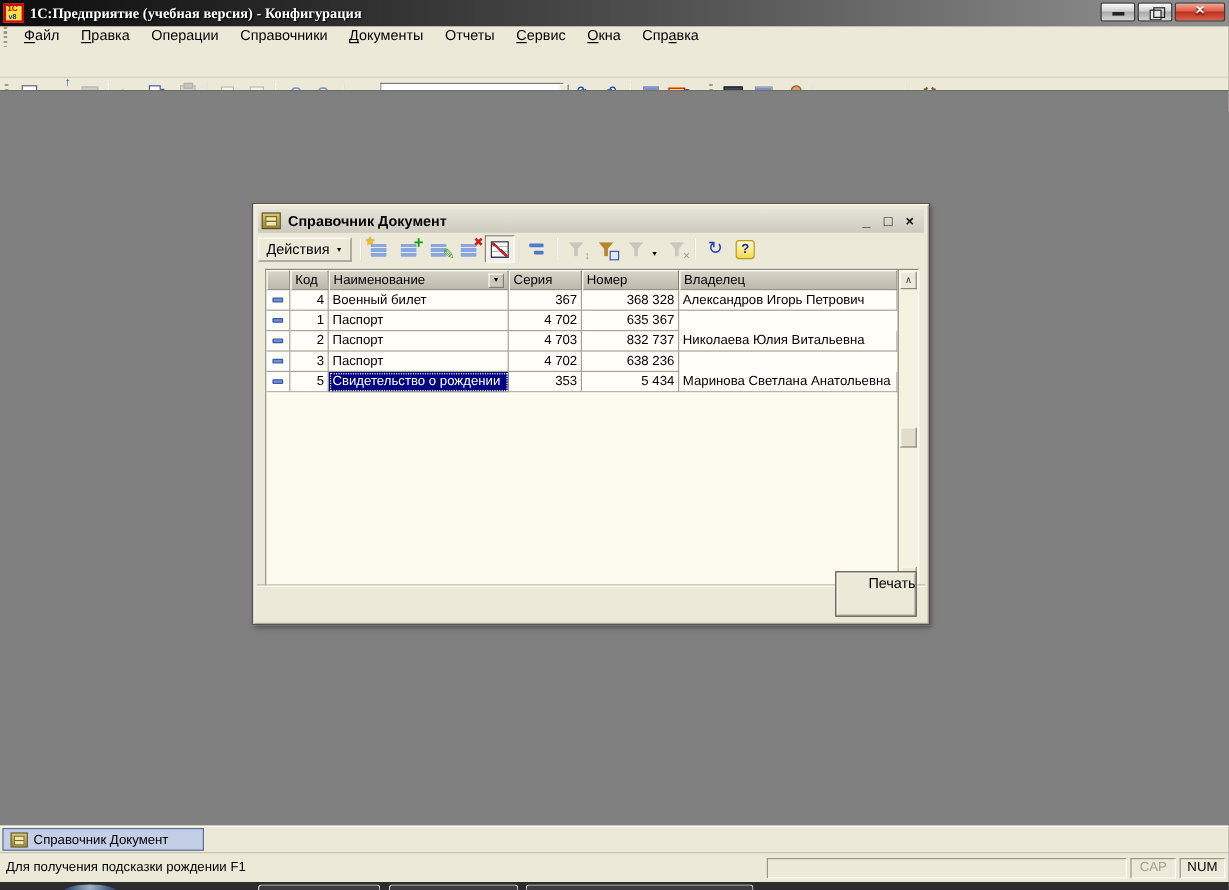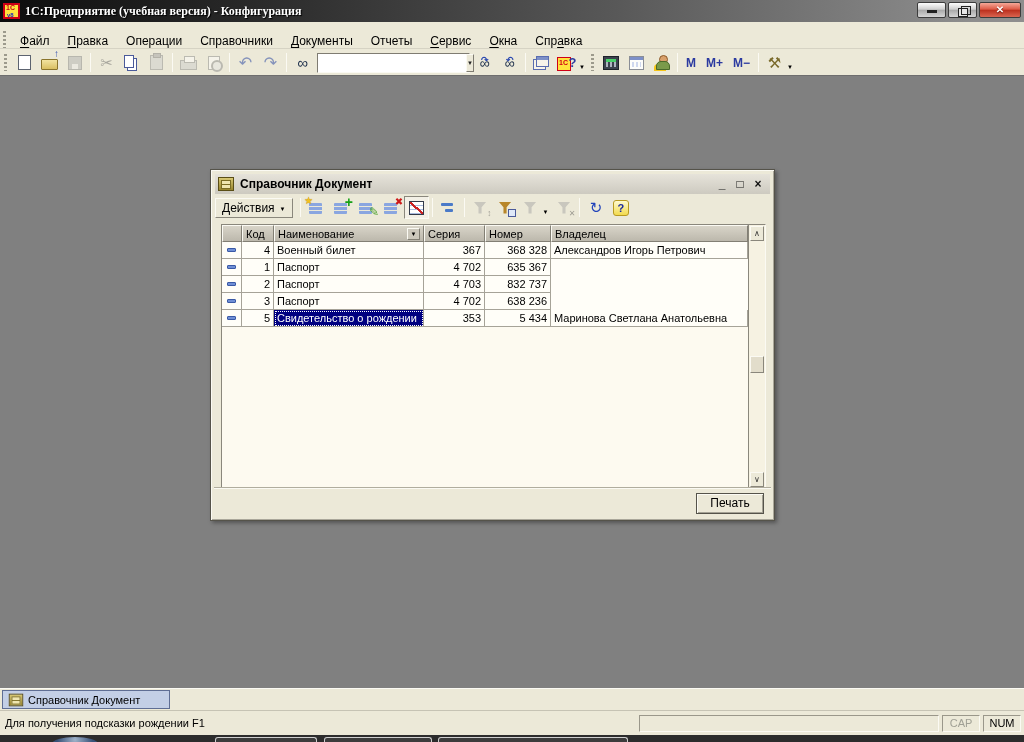--- a/index.html
+++ b/index.html
@@ -13,21 +13,21 @@
   .appicon::after { content:"v8"; position:absolute; bottom:-1px; left:2px; font-size:6px; font-weight:bold; color:#1626c4; line-height:6px; }
   .titletext { color:#fff; font-weight:bold; font-size:12px; text-shadow:1px 1px 1px #000; flex:1; white-space:nowrap;font-family:Liberation Serif, serif; }
   .winbtns { display:flex; align-items:flex-start; height:100%; padding-top:2px; }
   .wbtn { width:29px; height:16px; margin-left:2px; border:1px solid #3c3c3c; border-radius:2px; background:linear-gradient(180deg,#fdfdfd,#cfcfcf 45%,#a8a8a8 50%,#d6d6d6); position:relative; }
   .wbtn.close { width:42px; background:linear-gradient(180deg,#f5a898,#dd5a45 45%,#bb2f1d 50%,#d96450); color:#fff; font-weight:bold; font-size:10px; text-align:center; line-height:14px; text-shadow:0 1px 1px #701005; }
   .wbtn.min::before { content:""; position:absolute; left:9px; bottom:4px; width:10px; height:3px; background:#222; }
   .wbtn.restore::before { content:""; position:absolute; left:9px; top:5px; width:8px; height:7px; border:1px solid #222; background:#e8e8e8; }
   .wbtn.restore::after { content:""; position:absolute; left:12px; top:3px; width:8px; height:7px; border:1px solid #222; }
 
   
-  .menubar { height:27px; background:#ece9d8; display:flex; align-items:flex-end; border-bottom:1px solid #d6d3c4; }
+  .menubar { height:43px; background:#ece9d8; display:flex; align-items:flex-start; border-bottom:1px solid #d6d3c4; }
   .gripper { width:3px; height:17px; margin:0 5px 0 3px; background:repeating-linear-gradient(180deg,#9c9a8c 0 2px,#ece9d8 2px 4px); flex:none; }
   .menuitem { padding:3px 9px; font-size:12px; white-space:nowrap; }
   .menuitem u { text-underline-offset:2px; }
 
   
   .toolbar { height:28px; background:#ece9d8; display:flex; align-items:center; border-bottom:1px solid #999687; padding-left:1px; }
   .tsep { width:1px; height:19px; background:#b2af9f; border-right:1px solid #fbfaf3; margin:0 3px; flex:none; }
   .tbtn { width:25px; height:24px; display:flex; align-items:center; justify-content:center; flex:none; position:relative; }
   .tbtn.disabled { opacity:.48; filter:grayscale(1); }
   .glyph { font-size:14px; line-height:1; }
@@ -109,30 +109,30 @@
   .tmain { flex:1; display:flex; flex-direction:column; overflow:hidden; }
   .thead { display:flex; height:17px; flex:none; }
   .th { background:linear-gradient(180deg,#d8d4c8,#bcb8ac); border-top:1px solid #fbfaf3; border-left:1px solid #fbfaf3; border-right:1px solid #827f74; border-bottom:1px solid #827f74; padding:1px 3px; font-size:11px; display:flex; align-items:center; overflow:hidden; }
   .sortbox { margin-left:auto; width:13px; height:12px; background:#ccc8bc; border:1px solid; border-color:#fbfaf3 #827f74 #827f74 #fbfaf3; font-size:6px; text-align:center; line-height:11px; }
   .row { display:flex; height:17px; flex:none; background:#fffef8; }
   .cell { border-right:1px solid #a6a398; border-bottom:1px solid #a6a398; padding:1px 3px; font-size:11px; white-space:nowrap; overflow:hidden; display:flex; align-items:center; }
   .cell.num { justify-content:flex-end; }
   .cell.icon { justify-content:center; }
   .dash { width:9px; height:4px; background:#6f8fd6; border:1px solid #3a5aa6; border-radius:1px; }
   .cell.selcell { background:#000080; color:#fff; outline:1px dotted #fff; outline-offset:-2px;text-align:center; }
-  .c0{width:20px;flex:none}.c1{width:32px;flex:none}.c2{width:150px;flex:none}.c3{width:61px;flex:none}.c4{width:66px;flex:none}.c5{flex:1}
+  .c0{width:20px;flex:none}.c1{width:32px;flex:none}.c2{width:150px;flex:none}.c3{width:61px;flex:none}.c4{width:81px;flex:none}.c5{flex:1}
   .tfill { flex:1; background:#fdfaf0; }
   
   .vscroll { width:17px; flex:none; border-left:1px solid #8a877c; background:#f6f2e2; position:relative; }
   .sbtn { position:absolute; left:1px; right:1px; height:15px; background:#ece9d8; border:1px solid; border-color:#fbfaf3 #8a877c #8a877c #fbfaf3; font-size:8px; text-align:center; line-height:14px; color:#333; }
   .sbtn.up { top:1px; } .sbtn.down { bottom:1px; }
   .sthumb { position:absolute; left:1px; right:1px; top:131px; height:17px; background:#e2ddcb; border:1px solid; border-color:#fbfaf3 #8a877c #8a877c #fbfaf3; }
 
   .iwin-hr { position:absolute; left:3px; right:3px; bottom:31px; border-top:1px solid #b0ad9e; border-bottom:1px solid #fbfaf3; }
-  .btn-print { position:absolute; right:10px; bottom:6px; width:68px; height:21px; background:#ece9d8; border:1px solid #55534a; box-shadow:inset 1px 1px 0 #fbfaf3, inset -1px -1px 0 #a5a295; font-size:12px; text-align:center; line-height:19px; }
+  .btn-print { position:absolute; right:10px; bottom:6px; width:68px; height:38px; background:#ece9d8; border:1px solid #55534a; box-shadow:inset 1px 1px 0 #fbfaf3, inset -1px -1px 0 #a5a295; font-size:12px; text-align:right; line-height:19px; }
 
   
   .tabbar { position:absolute; left:0; top:688px; width:1024px; height:22px; background:#ece9d8; border-top:1px solid #fbfaf3; display:flex; align-items:center; }
   .tab { margin-left:2px; width:168px; height:19px; background:#c3cfe6; border:1px solid #5f6e94; display:flex; align-items:center; padding:0 5px; font-size:11px; }
   .tab .cab { transform:scale(.9); margin-right:4px; }
   .statusbar { position:absolute; left:0; top:710px; width:1024px; height:25px; background:#ece9d8; border-top:1px solid #c6c3b4; display:flex; align-items:center; padding:0 3px; font-size:11px; }
   .hint { flex:1; padding-left:2px; }
   .spanel { height:17px; border:1px solid; border-color:#9a978a #fbfaf3 #fbfaf3 #9a978a; margin-left:3px; display:flex; align-items:center; justify-content:center; }
   .spanel.wide { width:300px; }
   .spanel.key { width:38px; font-size:11px; }
@@ -338,20 +338,21 @@
               <div class="cell c4 num">635 367</div>
             </div>
             <div class="row">
               <div class="cell c0 icon">
                 <span class="dash"></span>
               </div>
               <div class="cell c1 num">2</div>
               <div class="cell c2">Паспорт</div>
               <div class="cell c3 num">4 703</div>
               <div class="cell c4 num">832 737</div>
+              <div class="cell c5">Николаева Юлия Витальевна</div>
             </div>
             <div class="row">
               <div class="cell c0 icon">
                 <span class="dash"></span>
               </div>
               <div class="cell c1 num">3</div>
               <div class="cell c2">Паспорт</div>
               <div class="cell c3 num">4 702</div>
               <div class="cell c4 num">638 236</div>
             </div>

